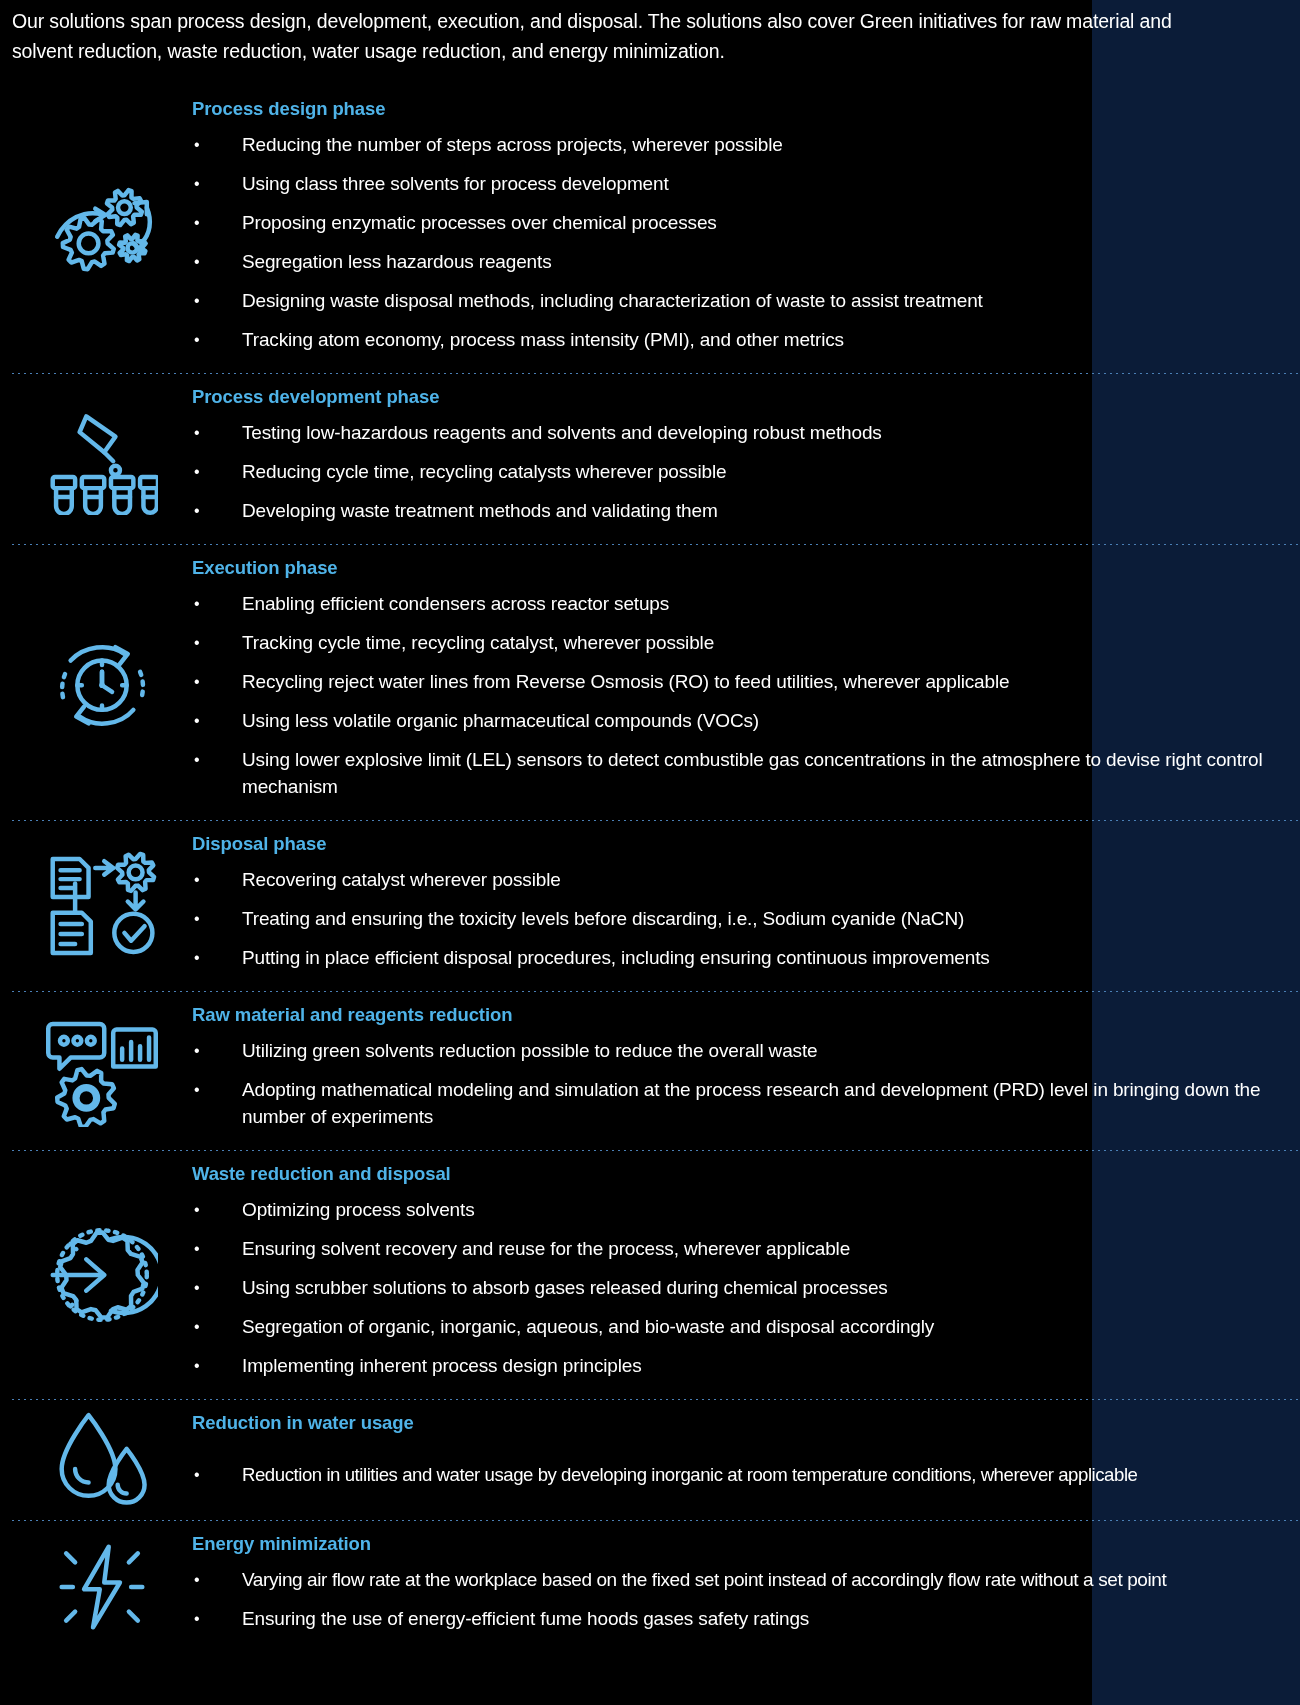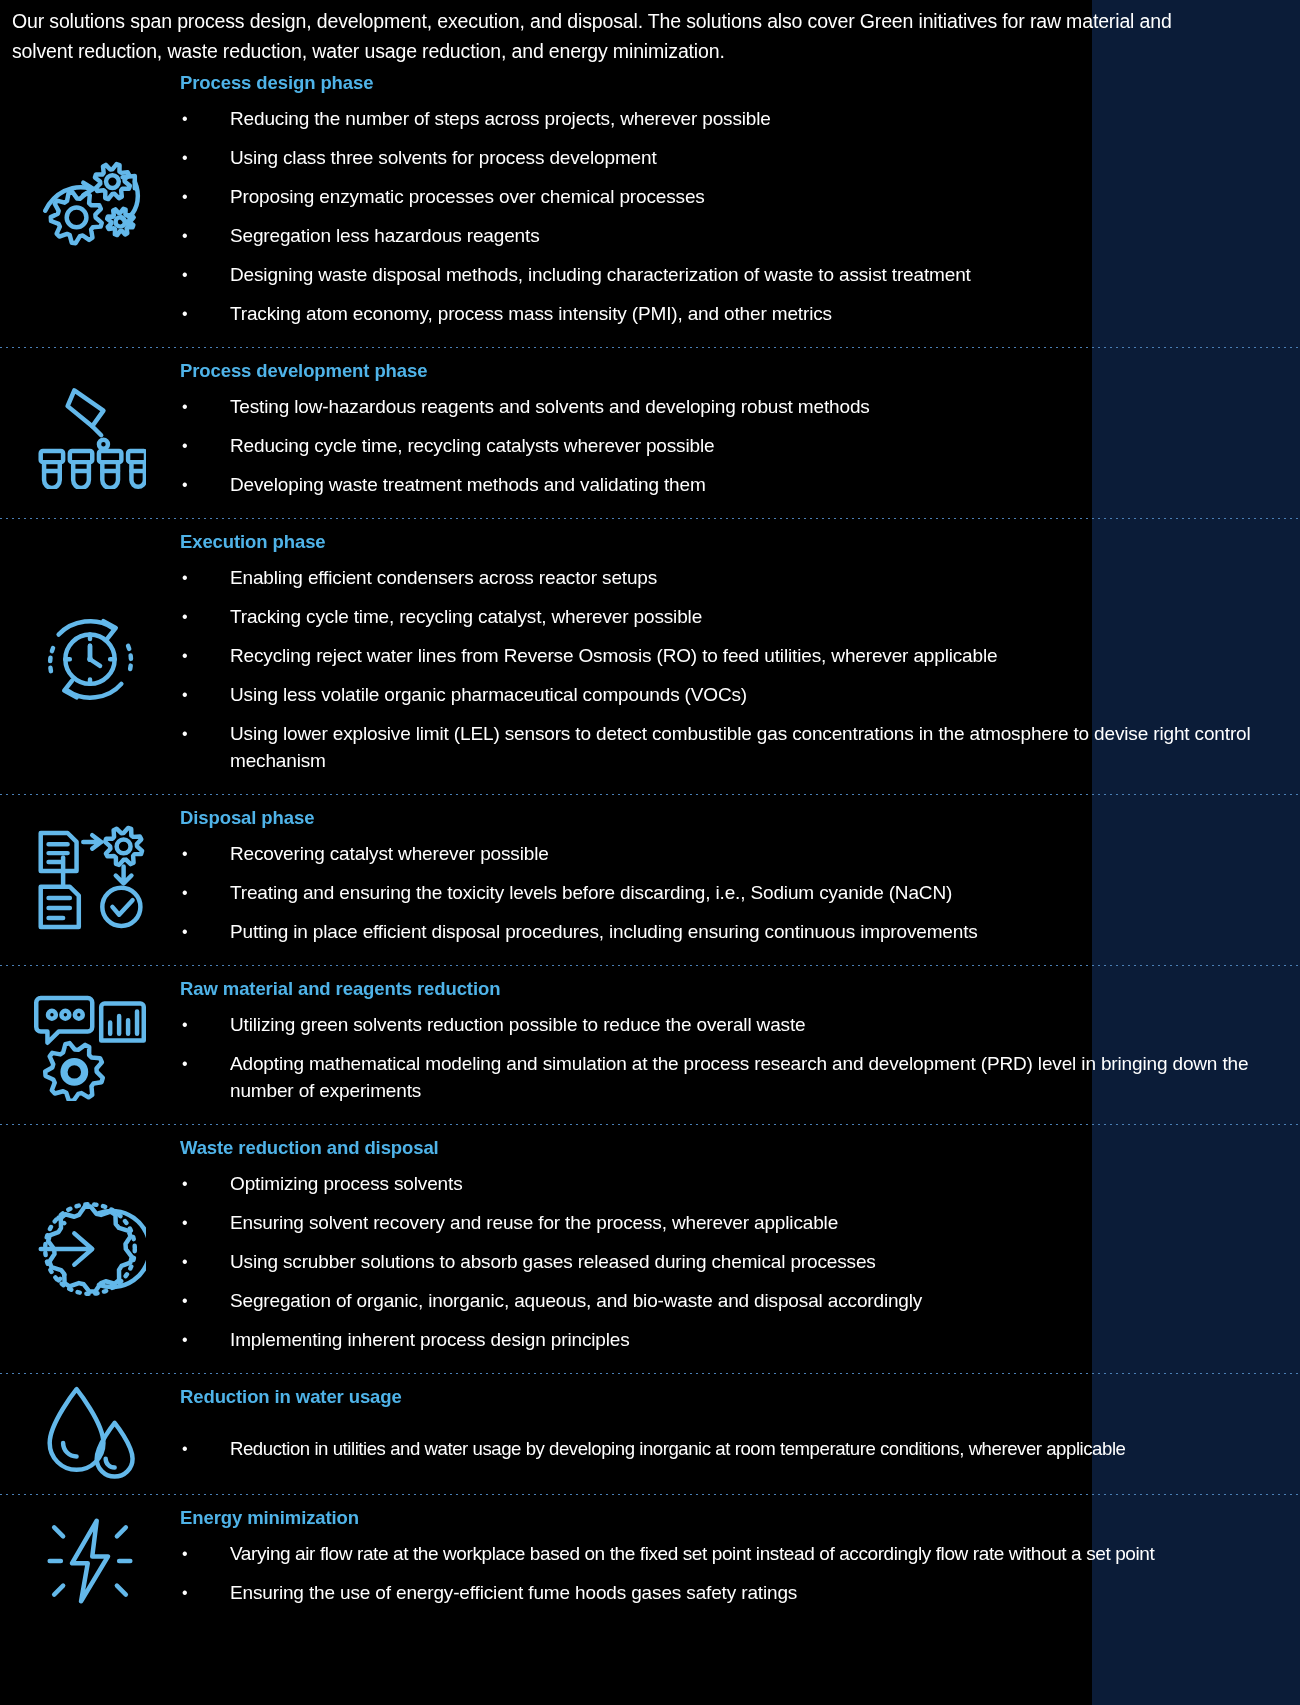--- a/index.html
+++ b/index.html
@@ -29,22 +29,23 @@
     color: #ffffff;
     font-size: 19.5px;
     line-height: 30px;
     letter-spacing: -0.15px;
   }
 
   
   .sections {
     position: absolute;
     left: 0;
-    top: 60px;
+    top: 86px;
     width: 1300px;
+    padding-left: 12px;
   }
 
   .section {
     position: relative;
     display: flex;
     align-items: flex-start;
     width: 1300px;
   }
 
   .divider {

